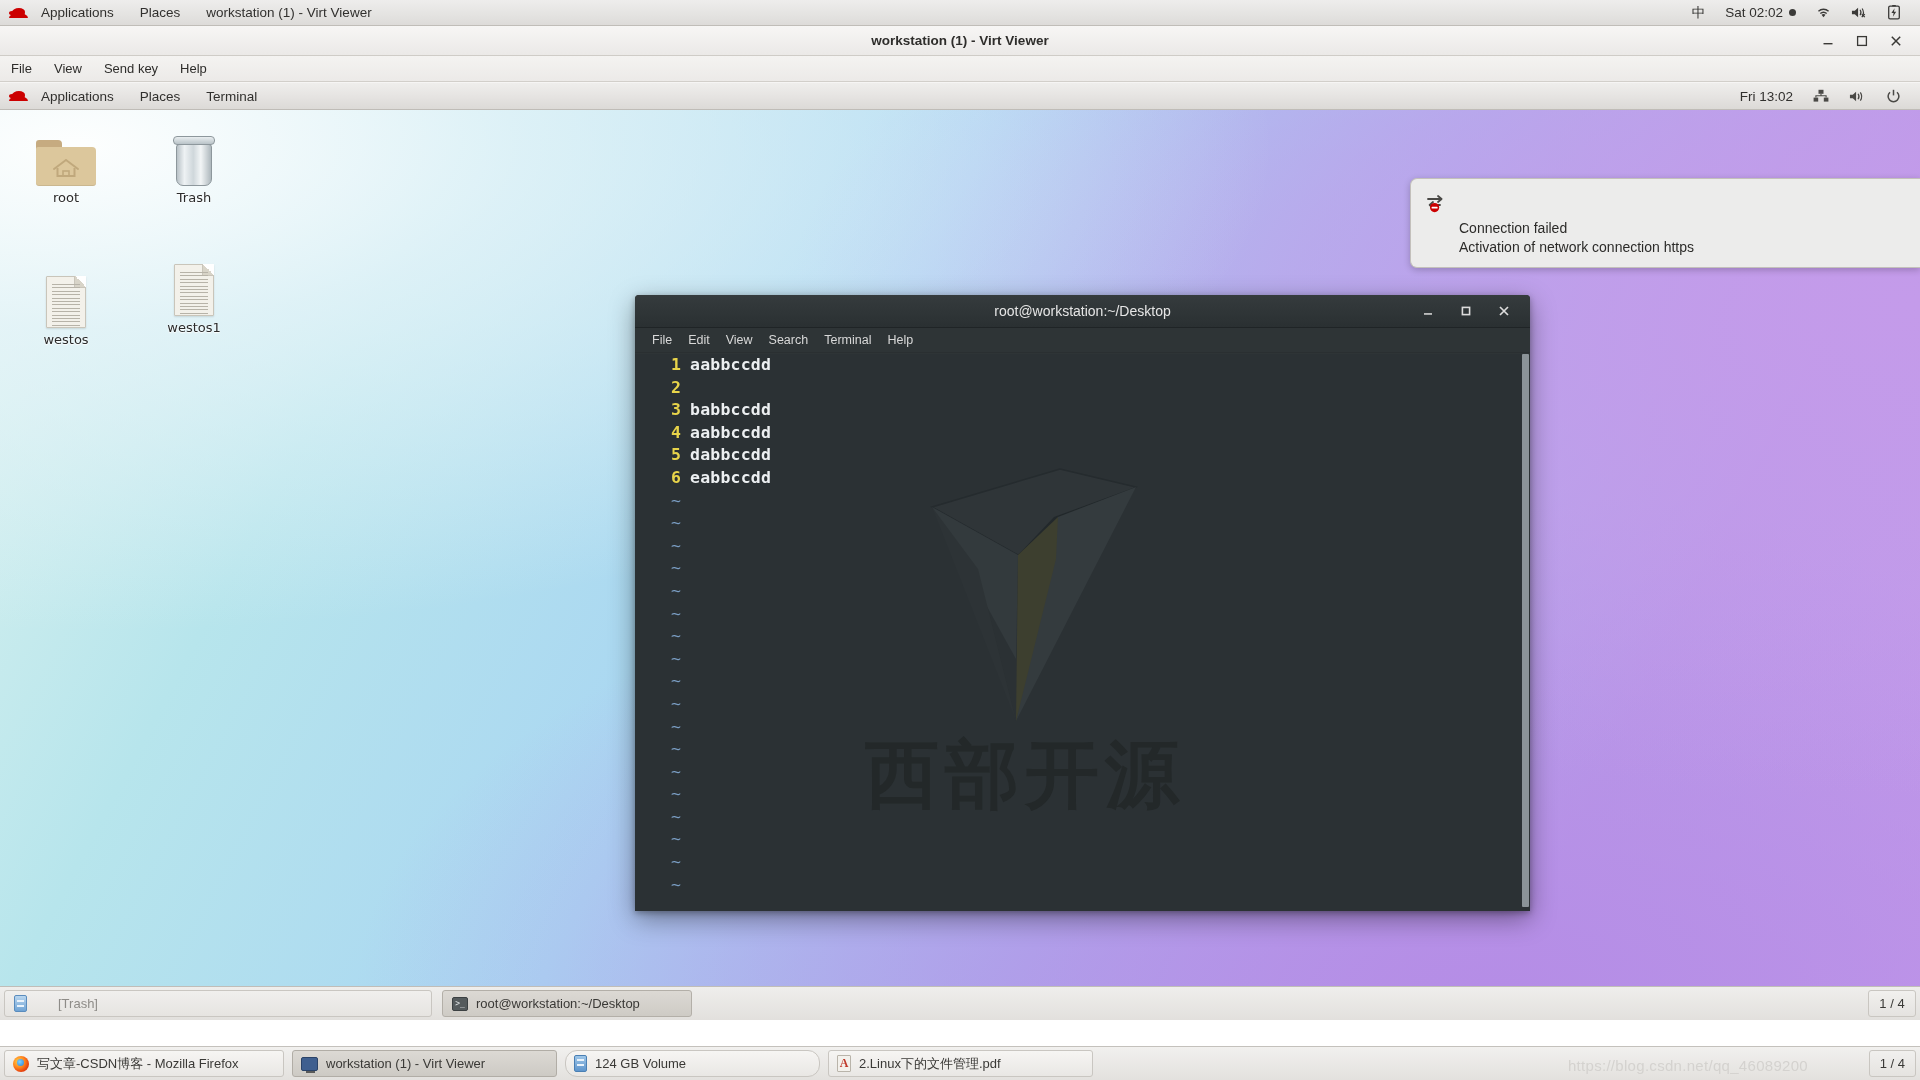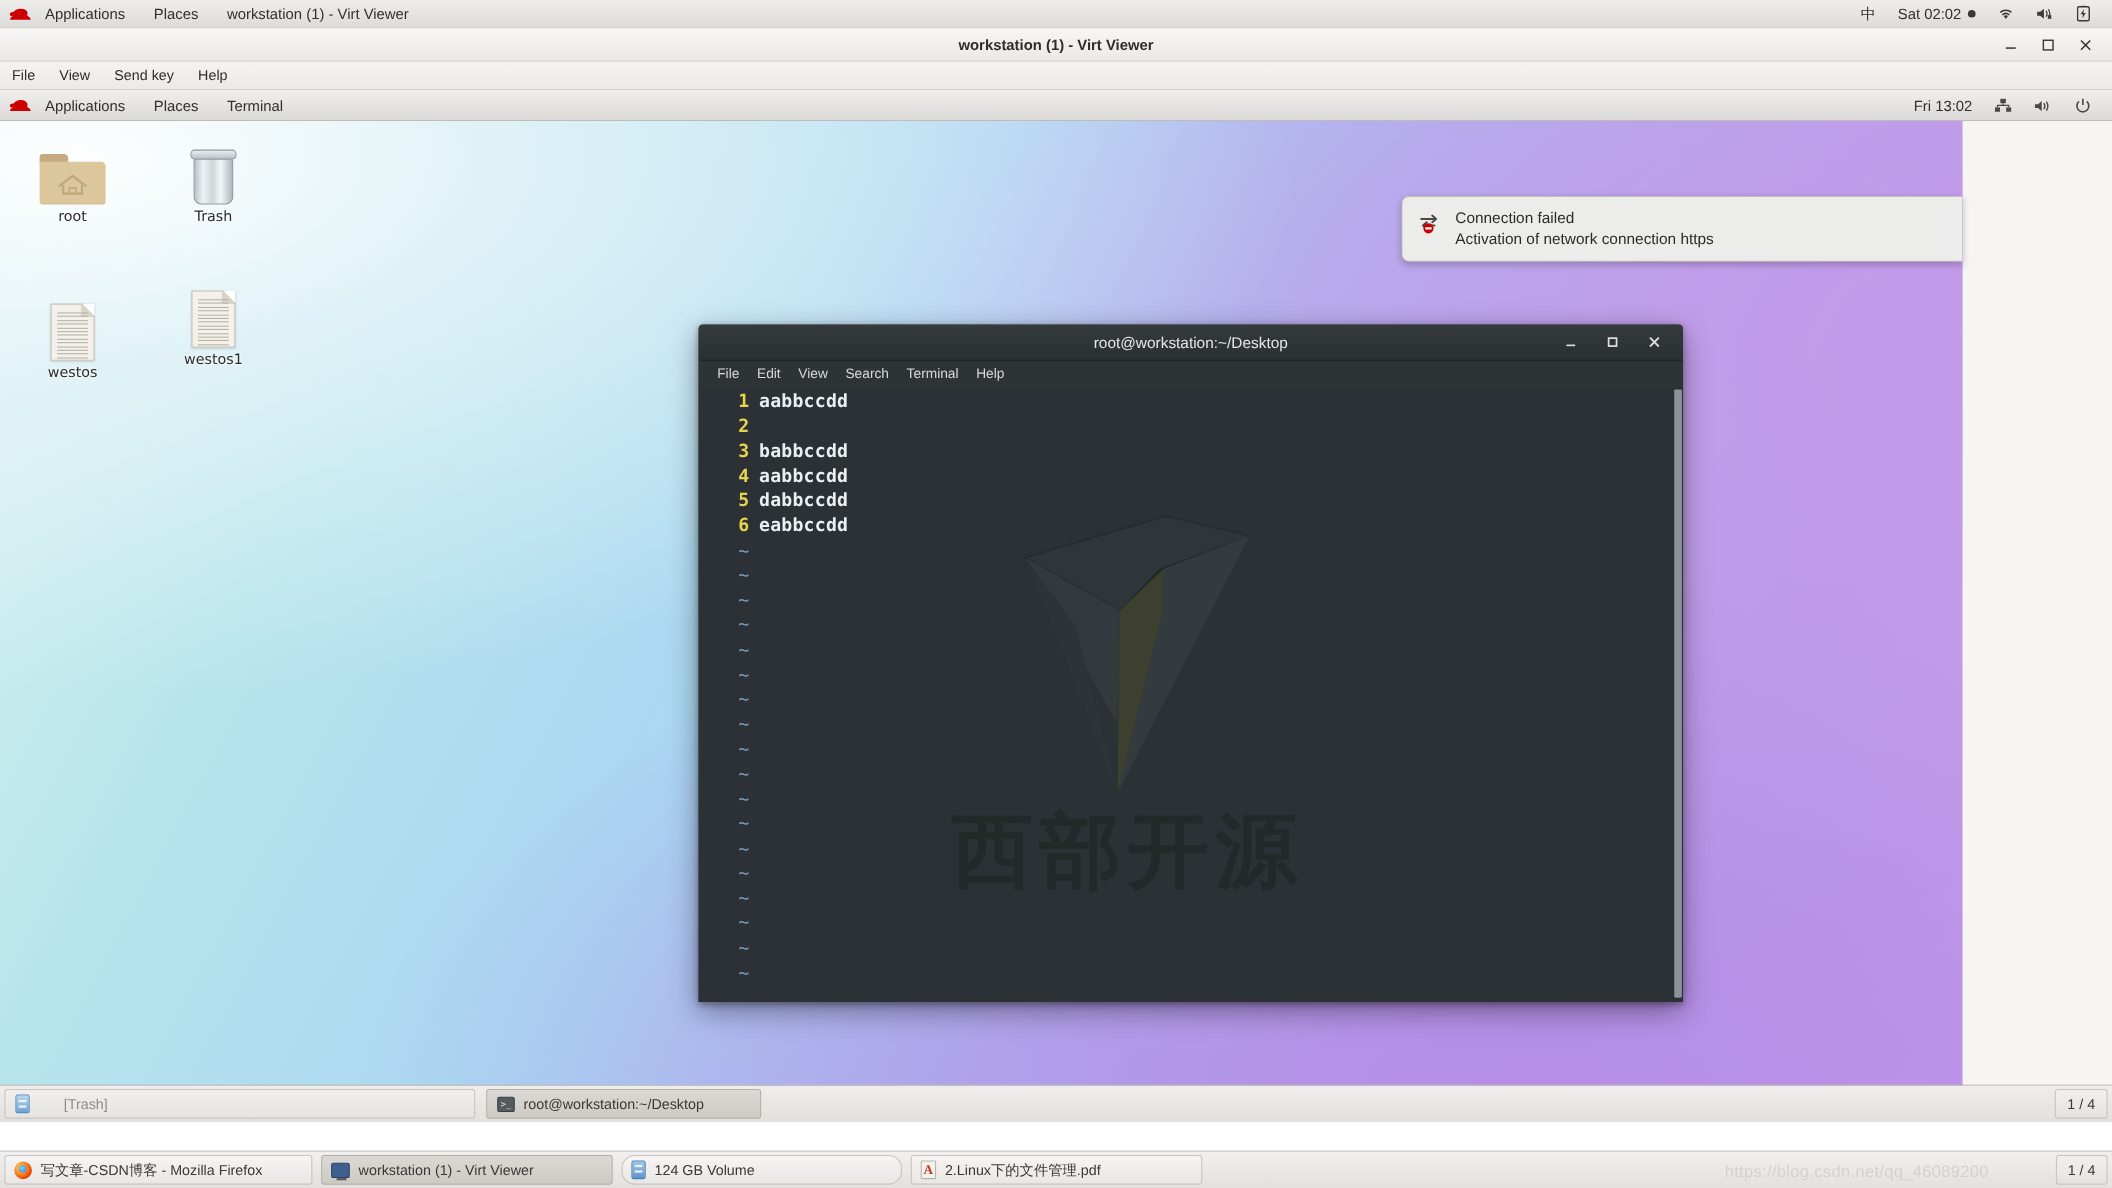--- a/index.html
+++ b/index.html
@@ -65,21 +65,21 @@
     position:absolute; left:0; top:0; width:1920px; height:27px;
     background:linear-gradient(to bottom,#efeeec 0%,#e5e3e1 55%,#dcdad7 100%);
     border-bottom:1px solid #bfbcb7;
     display:flex; align-items:center; font-size:13.5px; color:#31302e; z-index:30;
   }
   #guest-panel .gmi{ padding:0 13px; height:27px; display:flex; align-items:center; }
   #guest-panel-right{ margin-left:auto; display:flex; align-items:center; padding-right:10px; gap:2px; }
   #guest-panel-right .seg{ padding:0 9px; height:27px; display:flex; align-items:center; }
 
   #guest-wallpaper{
-    position:absolute; left:0; top:27px; width:1784px; height:882px;
+    position:absolute; left:0; top:27px; width:1920px; height:882px;
     background:
       radial-gradient(130% 115% at 4% 4%, rgba(255,255,255,0.95) 0%, rgba(233,245,250,0.75) 18%, rgba(175,226,226,0.0) 48%),
       radial-gradient(95% 90% at 100% 22%, #c49bea 0%, rgba(196,155,234,0.55) 35%, rgba(196,155,234,0) 62%),
       radial-gradient(85% 80% at 78% 100%, #b58de6 0%, rgba(181,141,230,0.4) 42%, rgba(181,141,230,0) 70%),
       linear-gradient(118deg, #ddf3ef 0%, #b7e5ec 20%, #a9d6f2 42%, #a9b6ee 62%, #b99ae8 82%, #c79ceb 100%);
   }
 
   
   .dicon{ position:absolute; width:108px; text-align:center; }
   .dicon .lbl{
@@ -115,21 +115,21 @@
 
   
   #notification{
     position:absolute; right:0px; top:68px; width:510px; min-height:57px;
     background:#ececeb; border:1px solid #c3c0bb; border-right:none;
     border-radius:7px 0 0 7px;
     box-shadow:0 2px 7px rgba(0,0,0,0.22);
     display:flex; gap:12px; padding:11px 14px 12px 14px; z-index:40;
   }
   #notif-icon{ width:22px;height:22px;position:relative;flex:none;margin-top:2px; }
-  #notif-text .t1{ font-size:14px;color:#2c2b29; margin-bottom:3px; }
+  #notif-text .t1{ font-size:14px;color:#2c2b29; margin-bottom:3px;margin-top:30px; }
   #notif-text .t2{ font-size:14px;color:#2c2b29; }
 
   
   #term-window{
     position:absolute; left:635px; top:185px; width:895px; height:616px;
     background:#2e3436; border-radius:4px 4px 0 0;
     box-shadow:0 8px 26px rgba(0,0,0,0.38), 0 2px 6px rgba(0,0,0,0.3);
     z-index:20; overflow:hidden;
     font-family:"Liberation Sans", sans-serif;
   }

